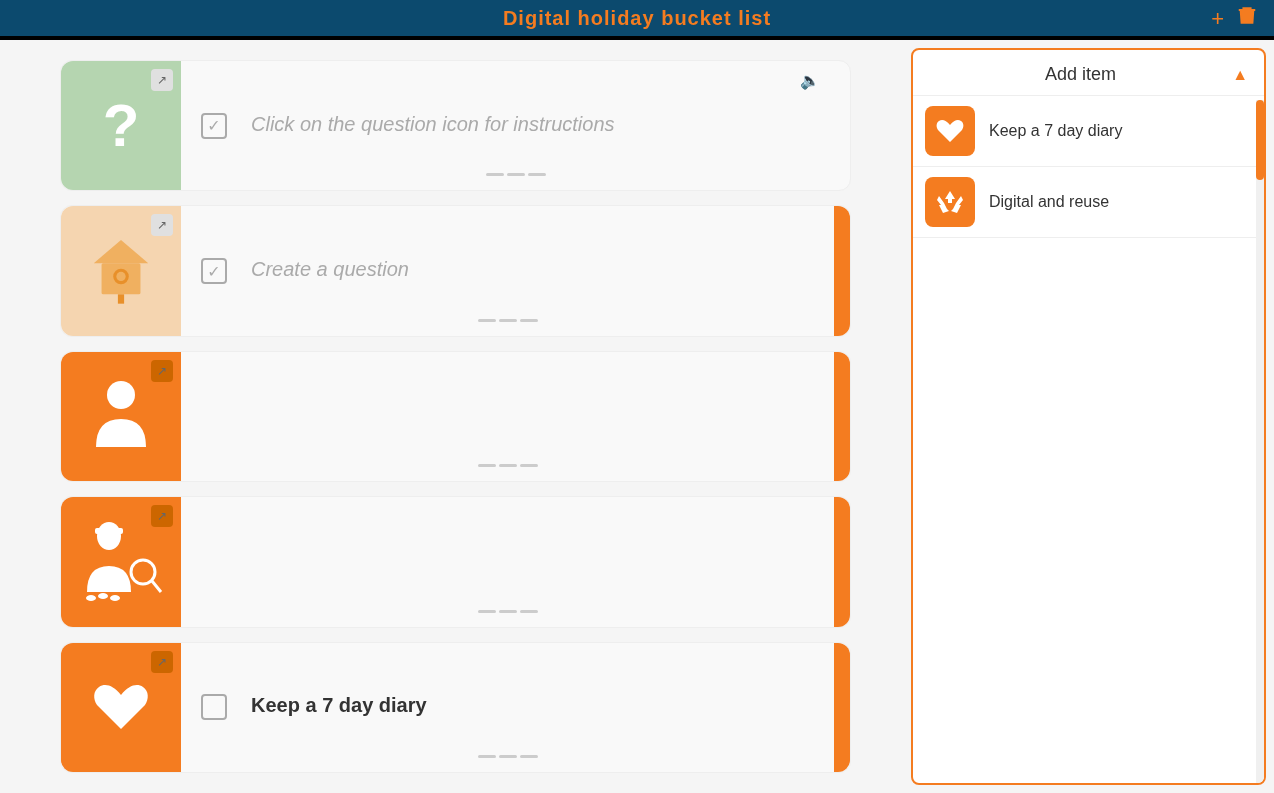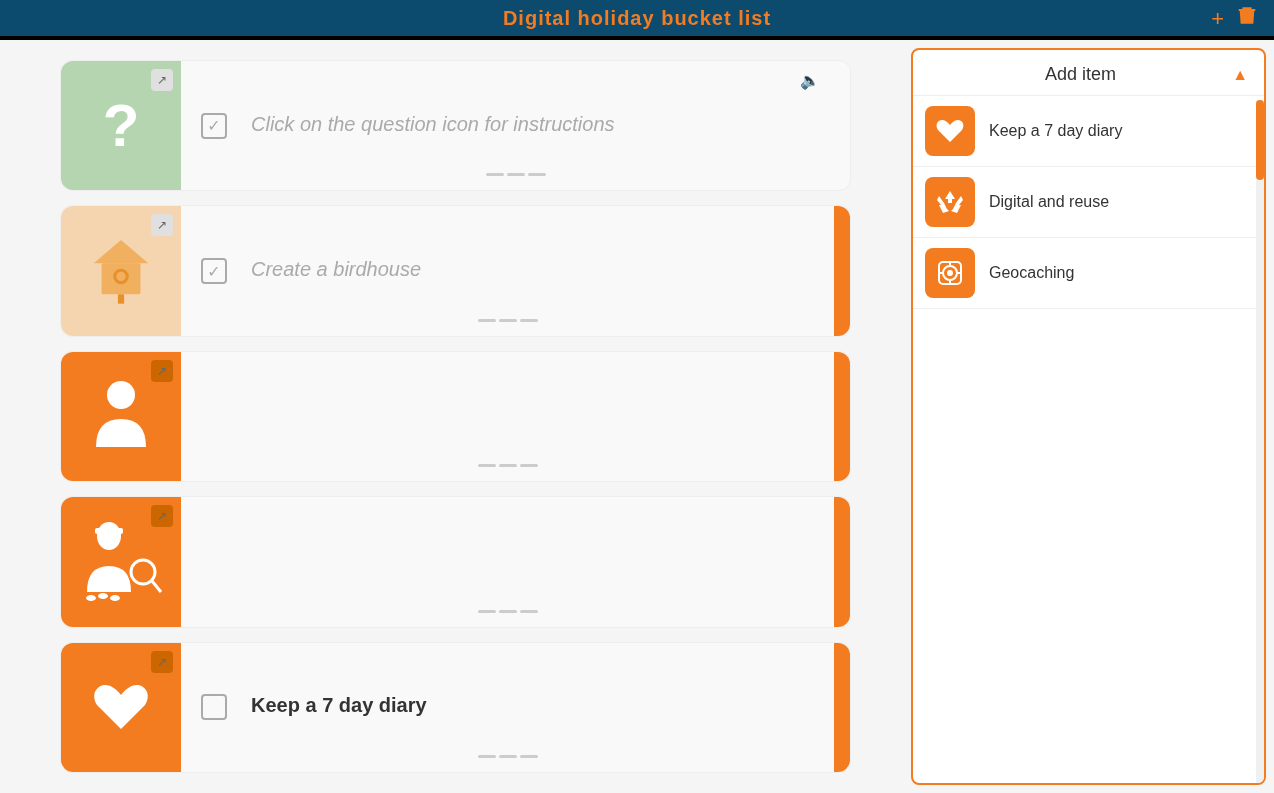--- a/index.html
+++ b/index.html
@@ -327,21 +327,21 @@
           <rect x="15" y="35" width="50" height="40" rx="2" fill="#f0b060"></rect>
           <circle cx="40" cy="52" r="10" fill="#e8902a"></circle>
           <circle cx="40" cy="52" r="6" fill="#f0b060"></circle>
           <rect x="36" y="75" width="8" height="12" fill="#e8902a"></rect>
         </svg>
         <div class="card-expand-btn">↗</div>
       </div>
       <div class="card-content">
         <div class="card-label-row">
           <div class="card-checkbox checked"></div>
-          <span class="card-label light">Create a birdhouse</span>
+          <span class="card-label light">Create a question</span>
         </div>
         <div class="card-dots">
           <div class="card-dot"></div>
             <div class="card-dot"></div>
             <div class="card-dot"></div>
         </div>
       </div>
       <div class="card-right-tab"></div>
     </div>
 
@@ -438,34 +438,20 @@
         <div class="panel-item-icon">
           <svg viewBox="0 0 30 30">
             <path d="M15 4 L20 12 L17 12 L17 16 L13 16 L13 12 L10 12 Z"></path>
             <path d="M21 16 L26 9 L28 13 L24 18 L26 18 L22 26 L16 24 L18 22 Z"></path>
             <path d="M9 16 L4 9 L2 13 L6 18 L4 18 L8 26 L14 24 L12 22 Z"></path>
           </svg>
         </div>
         <span class="panel-item-label">Digital and reuse</span>
       </div>
 
-      <div class="panel-item">
-        <div class="panel-item-icon">
-          <svg viewBox="0 0 30 30">
-            <rect x="4" y="4" width="22" height="22" rx="4" stroke="#fff" stroke-width="2" fill="none"></rect>
-            <circle cx="15" cy="15" r="7" stroke="#fff" stroke-width="2" fill="none"></circle>
-            <circle cx="15" cy="15" r="3" fill="#fff"></circle>
-            <line x1="15" y1="4" x2="15" y2="8" stroke="#fff" stroke-width="2"></line>
-            <line x1="15" y1="22" x2="15" y2="26" stroke="#fff" stroke-width="2"></line>
-            <line x1="4" y1="15" x2="8" y2="15" stroke="#fff" stroke-width="2"></line>
-            <line x1="22" y1="15" x2="26" y2="15" stroke="#fff" stroke-width="2"></line>
-          </svg>
-        </div>
-        <span class="panel-item-label">Geocaching</span>
-      </div>
 
     </div>
 
     <div class="panel-scrollbar">
       <div class="panel-scrollbar-thumb"></div>
     </div>
 
   </div>
 
 </div>

